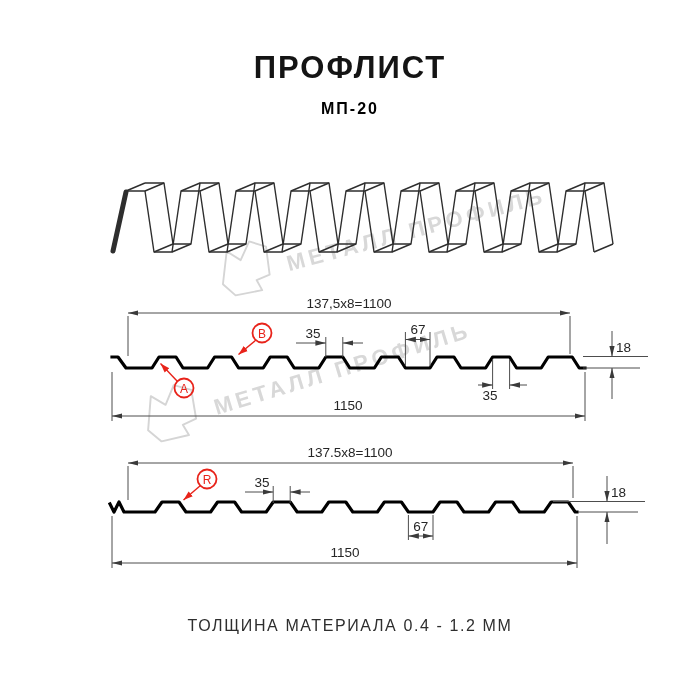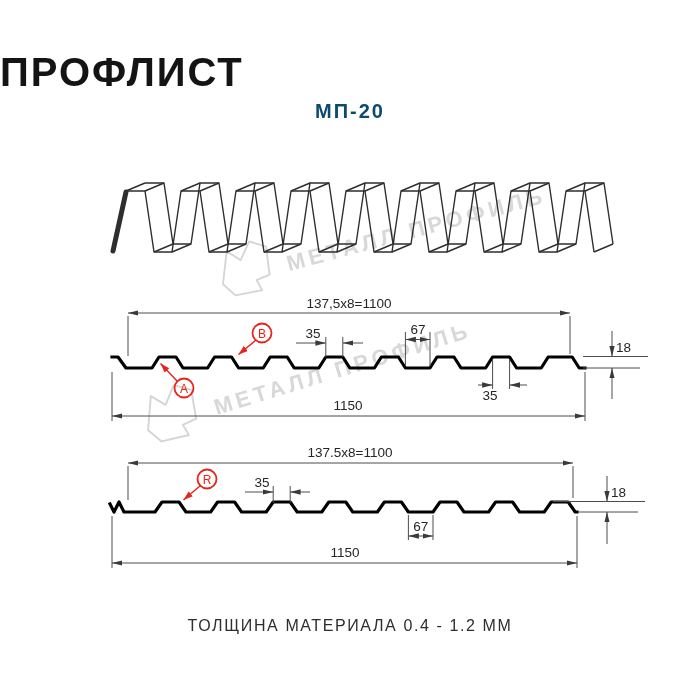--- a/index.html
+++ b/index.html
@@ -1,21 +1,21 @@
 <!DOCTYPE html>
 <html><head>
 <meta charset="utf-8">
 <style>
   html,body{margin:0;padding:0;background:#fff;}
   .canvas{position:relative;width:700px;height:700px;background:#ffffff;overflow:hidden;
           font-family:"Liberation Sans",sans-serif;}
-  .page-title{position:absolute;top:50px;left:0;width:700px;
-          font-size:40px;font-weight:700;letter-spacing:2px;color:#141414;margin:0;}
+  .page-title{position:absolute;top:50px;left:0;width:700px;text-align:center;
+          font-size:31px;font-weight:700;letter-spacing:2px;color:#141414;margin:0;}
   .subtitle{position:absolute;top:100px;left:0;width:700px;text-align:center;
-          font-size:20px;font-weight:600;letter-spacing:2px;color:#0c4a6e;}
+          font-size:16px;font-weight:600;letter-spacing:2px;color:#000000;}
   .footer-note{position:absolute;top:617px;left:0;width:700px;text-align:center;
           font-size:16px;font-weight:500;letter-spacing:1.6px;color:#2e2e2e;}
   .wm{position:absolute;display:flex;align-items:flex-end;gap:12px;color:#d8d8d8;
       transform-origin:0 100%;pointer-events:none;}
   .wm-text{font-size:22px;font-weight:700;letter-spacing:4px;white-space:nowrap;
       line-height:1;margin-bottom:10px;}
   .wm1{left:225px;top:247px;transform:rotate(-15deg);}
   .wm2{left:150px;top:392px;transform:rotate(-17deg);}
   svg.art{position:absolute;left:0;top:0;}
   .sheet{stroke:#2e2e2e;stroke-width:1.4;fill:none;stroke-linejoin:round;}

